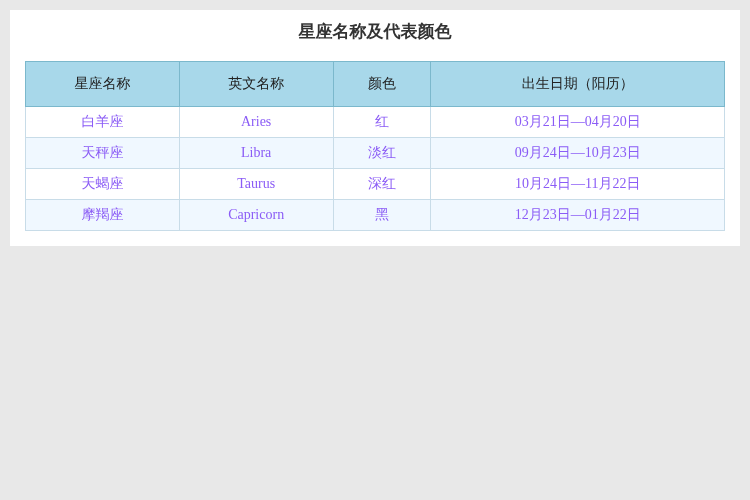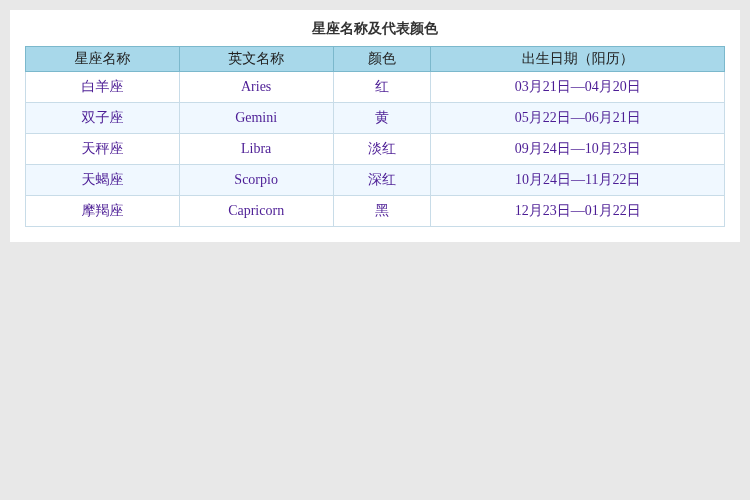--- a/index.html
+++ b/index.html
@@ -19,57 +19,57 @@
     }
 
     .page-container {
       background: #ffffff;
       width: 730px;
       padding: 10px 15px 15px;
     }
 
     .page-title {
       text-align: center;
-      font-size: 14px;
+      font-size: 17px;
       color: #333;
-      margin-bottom: 8px;
+      margin-bottom: 18px;
       font-weight: bold;
     }
 
     table {
       width: 100%;
       border-collapse: collapse;
       font-size: 14px;
     }
 
     thead tr {
       background-color: #a8d8ea;
     }
 
     thead th {
       border: 1px solid #7bb8cc;
-      padding: 3px 10px;
+      padding: 13px 10px;
       text-align: center;
       font-weight: normal;
       color: #222;
     }
 
     tbody tr {
       background-color: #ffffff;
     }
 
     tbody tr:nth-child(even) {
       background-color: #f0f8ff;
     }
 
     tbody td {
       border: 1px solid #c8dce8;
       padding: 6px 10px;
       text-align: center;
-      color: #4c1d95;
+      color: #8b5cf6;
     }
 
     tbody td:first-child {
       font-weight: normal;
     }
 
     tbody td:nth-child(2) {
       font-style: normal;
       font-family: Liberation Serif, serif;
     }
@@ -90,34 +90,28 @@
       </tr>
     </thead>
     <tbody id="table-body">
     <tr>
           <td>白羊座</td>
           <td>Aries</td>
           <td>红</td>
           <td>03月21日—04月20日</td>
         </tr>
         <tr>
-          <td>双子座</td>
-          <td>Gemini</td>
-          <td>黄</td>
-          <td>05月22日—06月21日</td>
-        </tr>
-        <tr>
           <td>天秤座</td>
           <td>Libra</td>
           <td>淡红</td>
           <td>09月24日—10月23日</td>
         </tr>
         <tr>
           <td>天蝎座</td>
-          <td>Scorpio</td>
+          <td>Taurus</td>
           <td>深红</td>
           <td>10月24日—11月22日</td>
         </tr>
         <tr>
           <td>摩羯座</td>
           <td>Capricorn</td>
           <td>黑</td>
           <td>12月23日—01月22日</td>
         </tr>
       </tbody>

